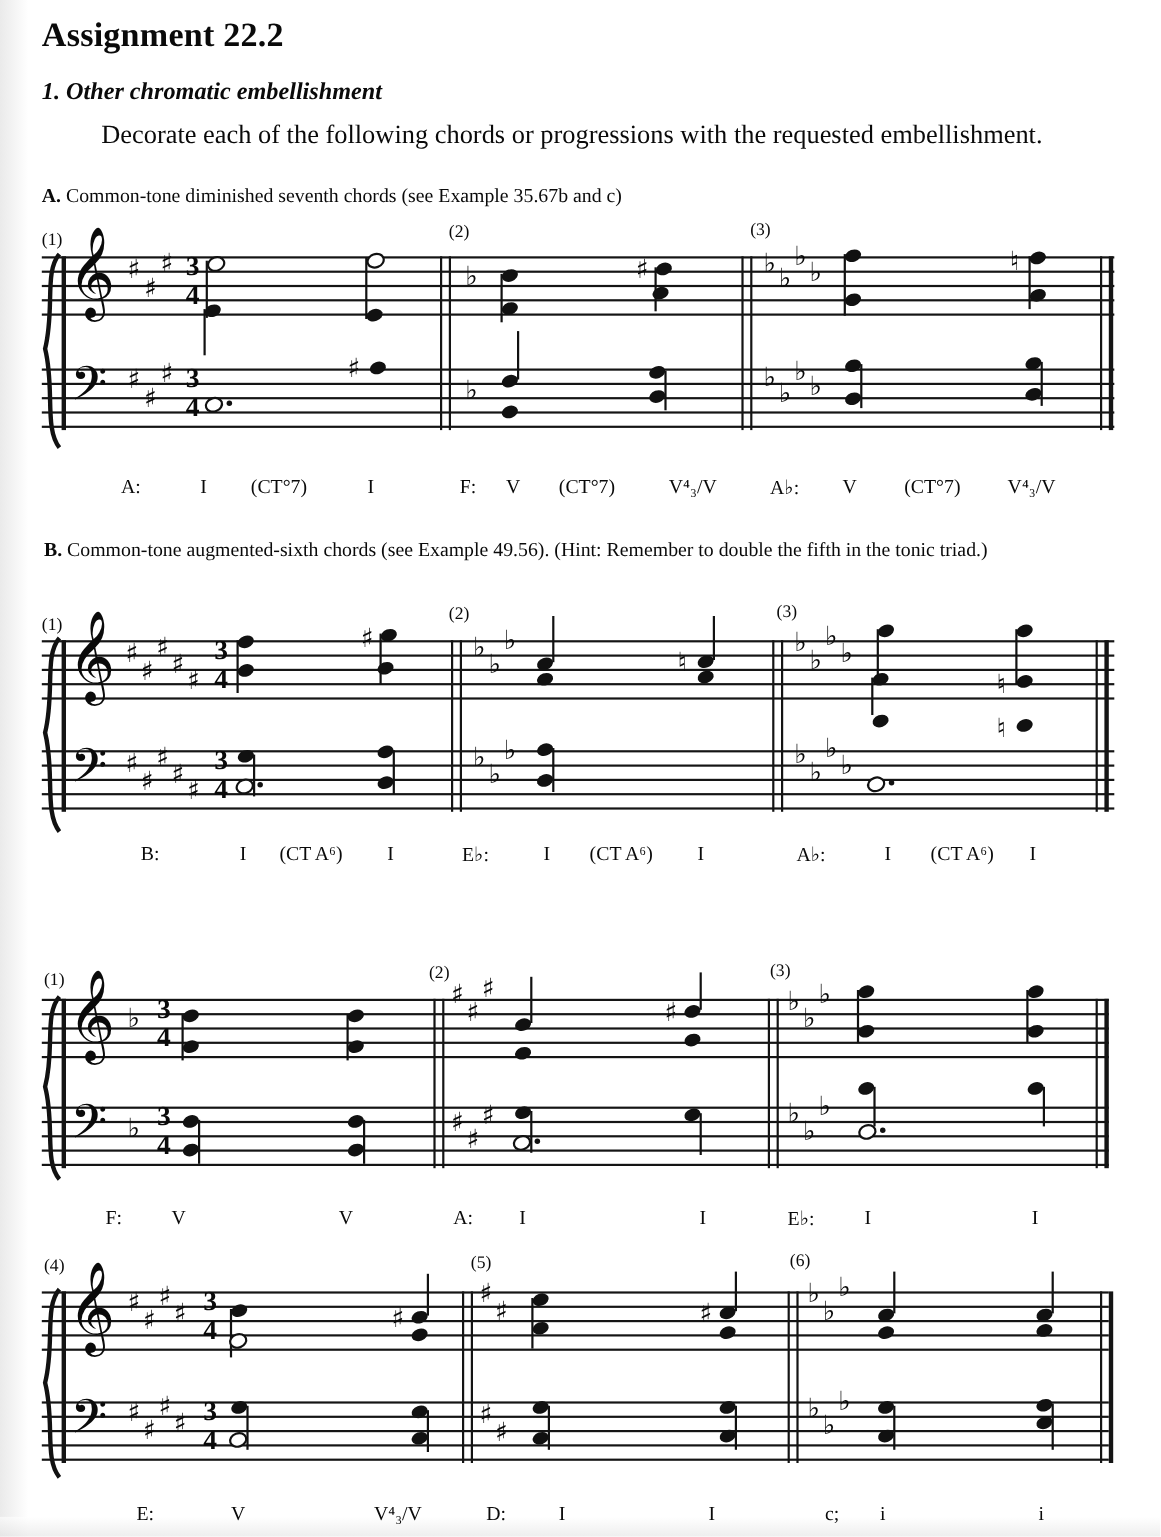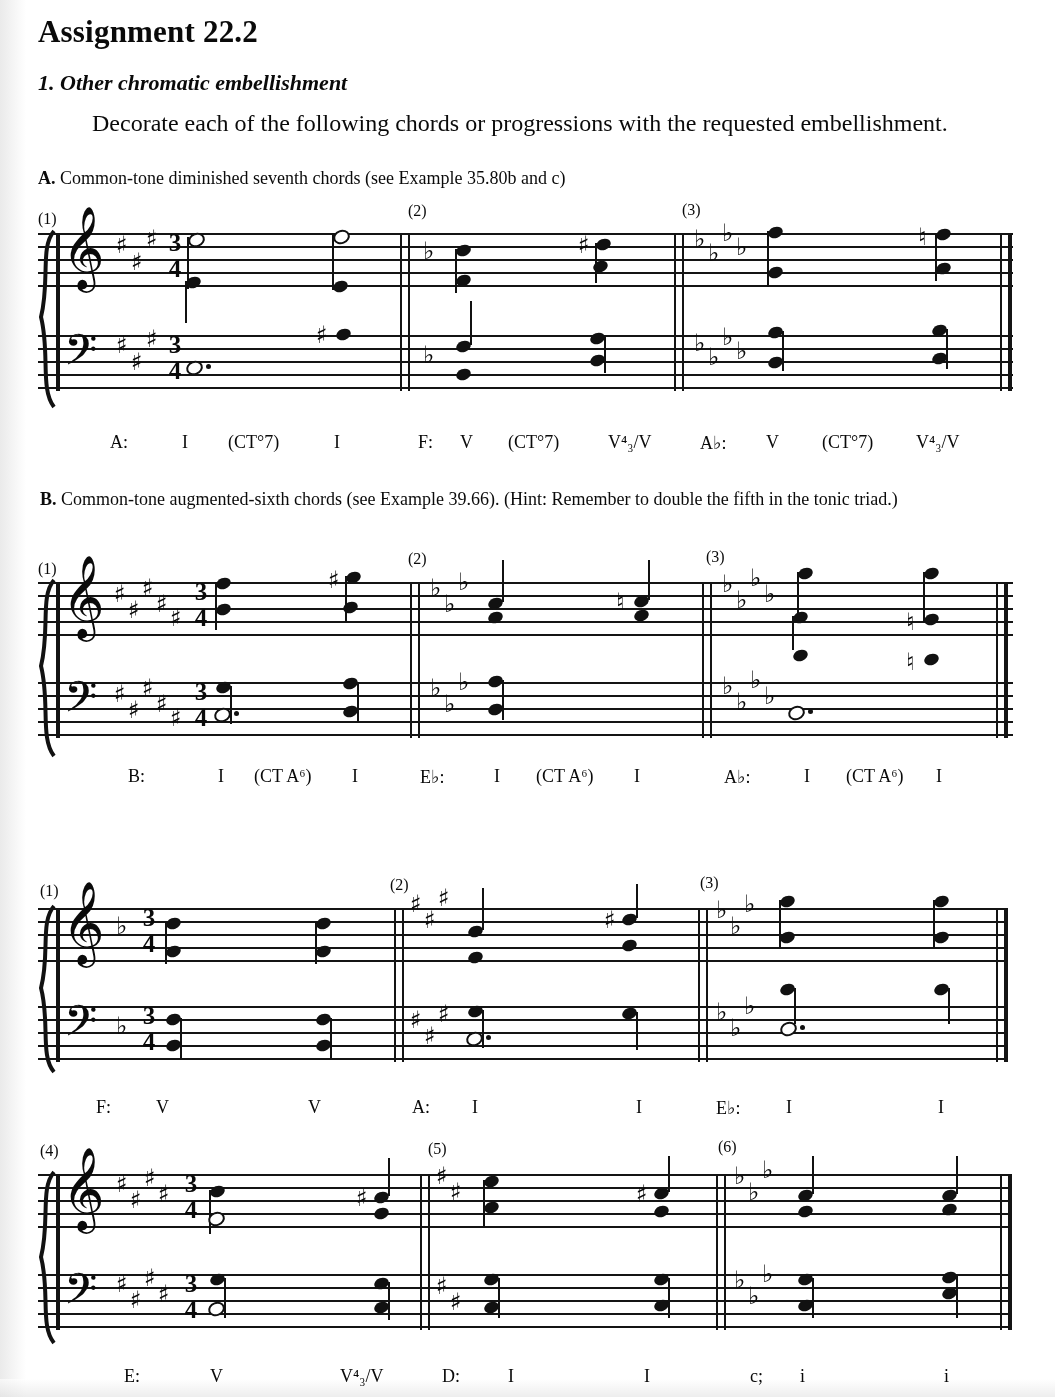--- a/index.html
+++ b/index.html
@@ -94,21 +94,21 @@
 
   <div class="sec-title">
     <span class="num">1.</span>
     <span>Other chromatic embellishment</span>
   </div>
 
   <div class="instr">Decorate each of the following chords or progressions with the requested embellishment.</div>
 
   <div class="part-head" style="left:38px;top:165px;">
     <span class="part-letter">A.</span>
-    <span>Common-tone diminished seventh chords (see Example 35.80b and c)</span>
+    <span>Common-tone diminished seventh chords (see Example 35.67b and c)</span>
   </div>
 
   <div class="system" style="left:38px;top:205px;width:975px;height:215px;">
     <div class="sysnum" style="left:0px;top:5px;">(1)</div>
     <div class="sysnum" style="left:370px;top:-3px;">(2)</div>
     <div class="sysnum" style="left:644px;top:-4px;">(3)</div>
 
     <svg class="brace" width="28" height="180" viewBox="0 0 28 180" style="left:-6px;top:24px;">
       <path d="M22 2 C8 18, 18 52, 9 88 C18 124, 8 160, 22 178" stroke="#111" stroke-width="4" fill="none"></path>
     </svg>
@@ -263,21 +263,21 @@
   <div class="analysis" style="left:508px;top:432px;">(CT°7)</div>
   <div class="analysis" style="left:608px;top:432px;">V⁴₃/V</div>
 
   <div class="analysis" style="left:700px;top:432px;">A♭:</div>
   <div class="analysis" style="left:766px;top:432px;">V</div>
   <div class="analysis" style="left:822px;top:432px;">(CT°7)</div>
   <div class="analysis" style="left:916px;top:432px;">V⁴₃/V</div>
 
   <div class="part-head" style="left:40px;top:486px;width:965px;">
     <span class="part-letter">B.</span>
-    <span>Common-tone augmented-sixth chords (see Example 39.66). (Hint: Remember to double the fifth in the tonic triad.)</span>
+    <span>Common-tone augmented-sixth chords (see Example 49.56). (Hint: Remember to double the fifth in the tonic triad.)</span>
   </div>
 
   <div class="system" style="left:38px;top:556px;width:975px;height:200px;">
     <div class="sysnum" style="left:0px;top:4px;">(1)</div>
     <div class="sysnum" style="left:370px;top:-6px;">(2)</div>
     <div class="sysnum" style="left:668px;top:-8px;">(3)</div>
 
     <svg class="brace" width="28" height="180" viewBox="0 0 28 180" style="left:-6px;top:22px;">
       <path d="M22 2 C8 18, 18 52, 9 88 C18 124, 8 160, 22 178" stroke="#111" stroke-width="4" fill="none"></path>
     </svg>

